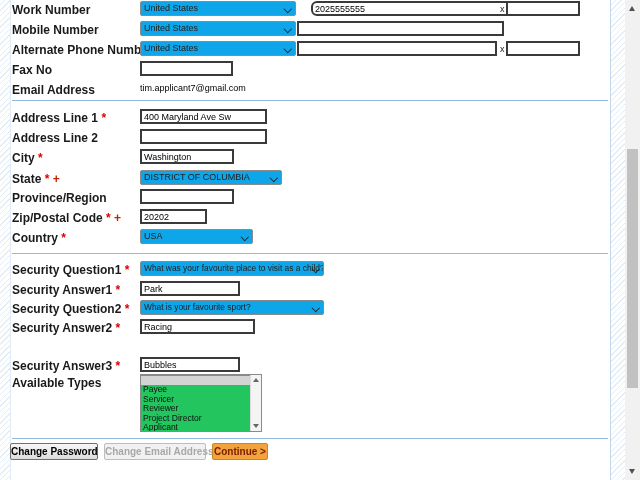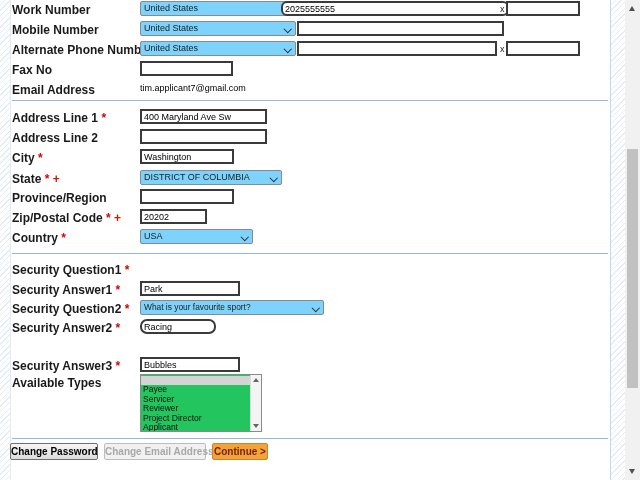--- a/index.html
+++ b/index.html
@@ -22,21 +22,21 @@
   .vs-down{bottom:6px;border-top:5px solid #505050;}
   .vs-thumb{position:absolute;left:2px;width:11px;top:149px;height:239px;background:#c1c1c1;}
   
   .row{position:absolute;left:0;width:610px;height:18px;}
   .lbl{position:absolute;left:12px;top:2px;font-size:12px;font-weight:700;color:#1a1a1a;white-space:nowrap;}
   .req{color:#dd0000;font-weight:700;}
   .plus{color:#c32200;font-weight:700;}
   
   .sel{
     position:absolute;top:0;height:15px;box-sizing:border-box;
-    border:1px solid #8a8a8a;border-radius:2px;background:#7dd3fc;
+    border:1px solid #8a8a8a;border-radius:2px;background:#0ea5e9;
     font-size:9px;line-height:13px;color:#222;
     padding:0 14px 0 3px;white-space:nowrap;overflow:hidden;cursor:default;
   }
   .sel .chev{
     position:absolute;right:5px;top:3.5px;width:4.5px;height:4.5px;
     border-right:1.4px solid #222;border-bottom:1.4px solid #222;
     transform:rotate(45deg);
   }
   .sel-sm{font-size:8.4px;}
   
@@ -75,21 +75,21 @@
 <div class="page">
 
   <div class="stripe stripe-left"></div>
 
   <div class="row" style="top:1px">
     <span class="lbl">Work Number</span>
     <div class="sel" style="left:140px;width:156px;">
       <span>United States</span>
       <span class="chev"></span>
     </div>
-    <input class="txt" style="left: 281px; width: 228px; border-radius: 6px;" value="2025555555">
+    <input class="txt" style="left: 311px; width: 228px; border-radius: 6px;" value="2025555555">
     <span class="ext-x">x</span>
     <input class="txt" style="left: 506px; width: 74px;" value="">
   </div>
 
   <div class="row" style="top:21px">
     <span class="lbl">Mobile Number</span>
     <div class="sel" style="left:140px;width:156px;">
       <span>United States</span>
       <span class="chev"></span>
     </div>
@@ -157,38 +157,42 @@
     <div class="sel" style="left:140px;width:113px;">
       <span>USA</span>
       <span class="chev"></span>
     </div>
   </div>
 
   <div class="divider" style="top:253px"></div>
 
   <div class="row" style="top:261px">
     <span class="lbl"><span>Security Question1</span> <span class="req">*</span></span>
+    <div class="sel sel-sm" style="left:140px;width:184px;">
+      <span>What was your favourite place to visit as a child?</span>
+      <span class="chev"></span>
+    </div>
   </div>
 
   <div class="row" style="top:281px">
     <span class="lbl"><span>Security Answer1</span> <span class="req">*</span></span>
     <input class="txt" style="left: 140px; width: 100px;" value="Park">
   </div>
 
   <div class="row" style="top:300px">
     <span class="lbl"><span>Security Question2</span> <span class="req">*</span></span>
     <div class="sel sel-sm" style="left:140px;width:184px;">
       <span>What is your favourite sport?</span>
       <span class="chev"></span>
     </div>
   </div>
 
   <div class="row" style="top:319px">
     <span class="lbl"><span>Security Answer2</span> <span class="req">*</span></span>
-    <input class="txt" style="left: 140px; width: 76px; border-radius: 7px;" value="Racing">
+    <input class="txt" style="left: 140px; width: 115px;" value="Racing">
   </div>
 
 
   <div class="row" style="top:357px">
     <span class="lbl"><span>Security Answer3</span> <span class="req">*</span></span>
     <input class="txt" style="left: 140px; width: 100px;" value="Bubbles">
   </div>
 
   <div class="row" style="top:374px;height:60px;padding-left:36px;">
     <span class="lbl">Available Types</span>

